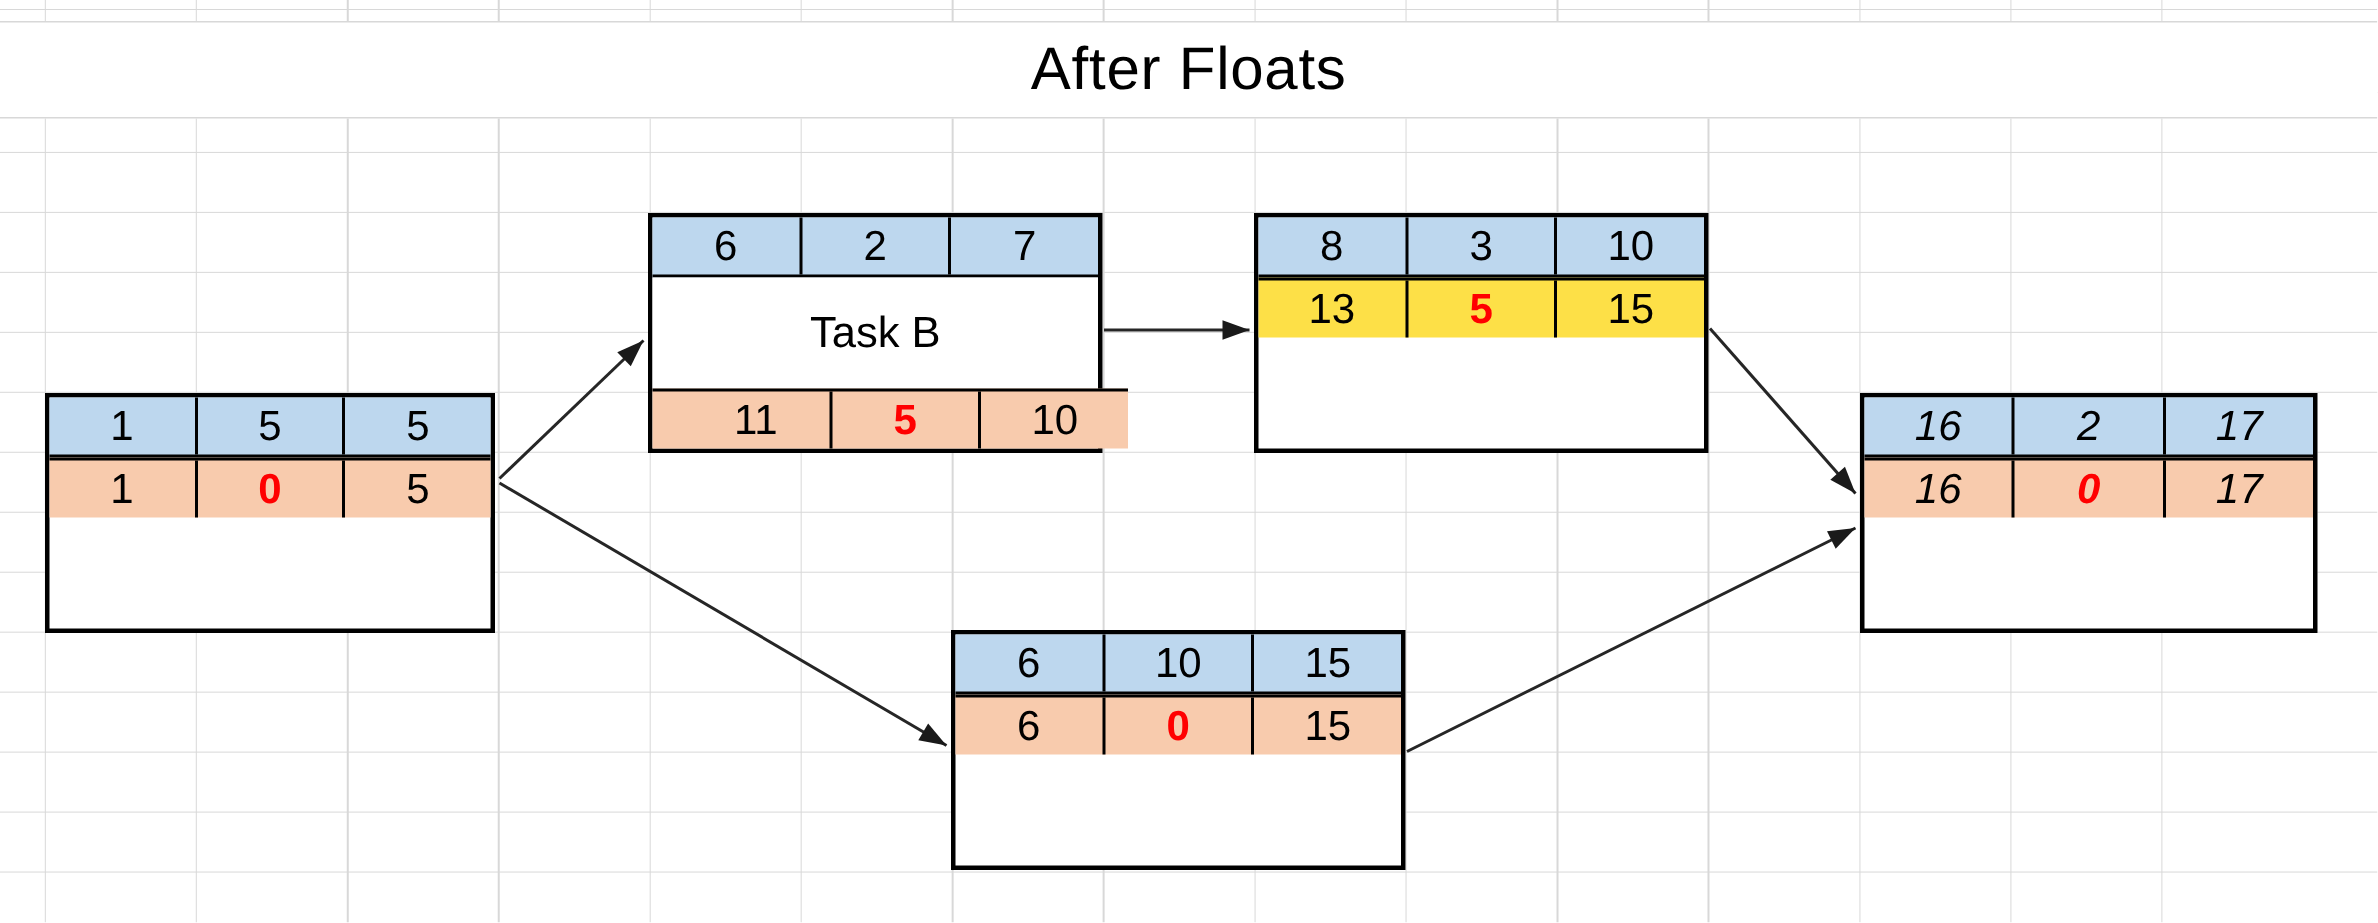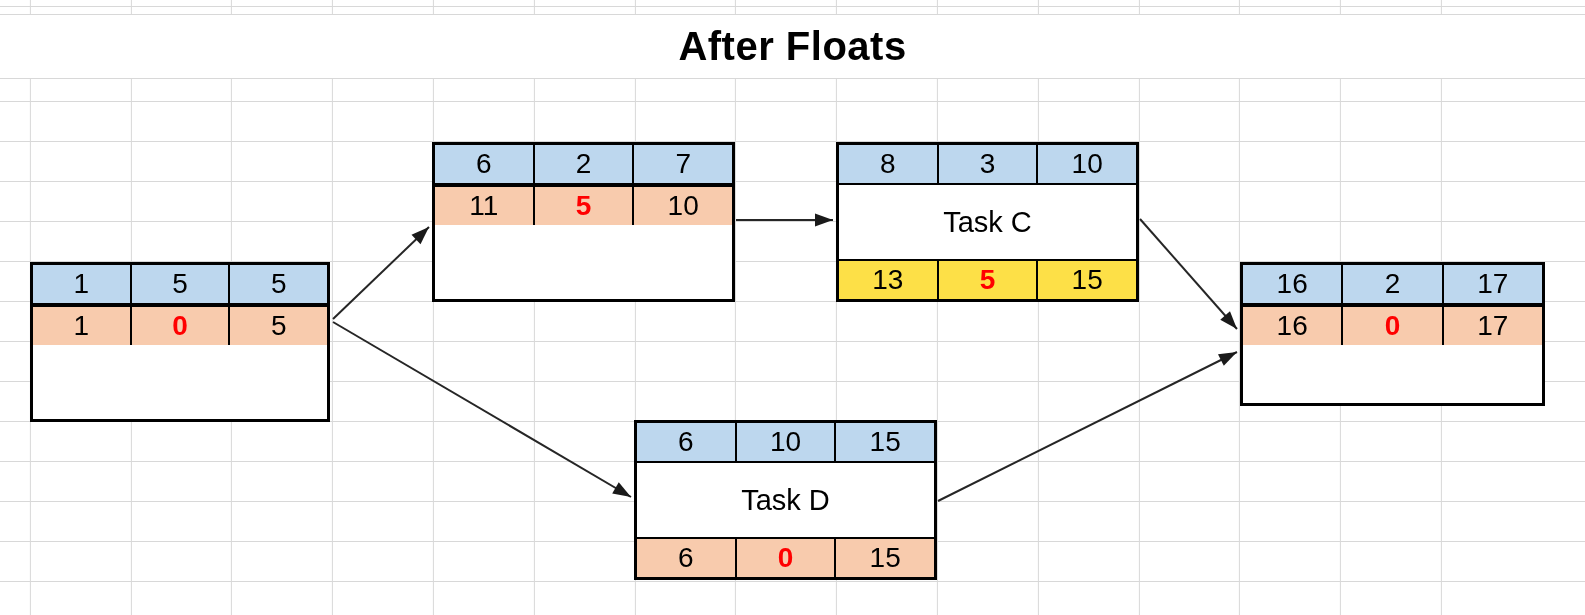--- a/index.html
+++ b/index.html
@@ -23,21 +23,21 @@
     background: #ffffff;
     border-top: 1px solid #d8d8d8;
     border-bottom: 1px solid #d8d8d8;
     display: flex;
     align-items: center;
     justify-content: center;
     z-index: 1;
   }
   .title-text {
     font-size: 40px;
-    font-weight: 700;
+    font-weight: 400;
     color: #000000;
     letter-spacing: 0.5px;
   }
   #arrows {
     position: absolute;
     left: 0; top: 0;
     z-index: 2;
     pointer-events: none;
   }
   #nodes { position: absolute; left: 0; top: 0; width: 100%; height: 100%; z-index: 3; pointer-events: none; }
@@ -109,57 +109,54 @@
           <span class="cell float-val" style="color: rgb(255, 0, 0);">0</span>
           <span class="cell">5</span>
         </div>
       </div>
       <div class="task-box" style="left: 432px; top: 142px; width: 303px; height: 160px; border-color: rgb(0, 0, 0);">
         <div class="trow early" style="background: rgb(189, 215, 238);">
           <span class="cell">6</span>
           <span class="cell">2</span>
           <span class="cell">7</span>
         </div>
-        <div class="trow late" style="background: rgb(248, 203, 173);">
+        <div class="trow name">
+          <span>Task B</span>
+        </div>
+        <div class="trow late" style="background: rgb(248, 203, 173); padding-left: 20px;">
           <span class="cell">11</span>
           <span class="cell float-val" style="color: rgb(255, 0, 0);">5</span>
           <span class="cell">10</span>
         </div>
       </div>
       <div class="task-box" style="left: 836px; top: 142px; width: 303px; height: 160px; border-color: rgb(0, 0, 0);">
         <div class="trow early" style="background: rgb(189, 215, 238);">
           <span class="cell">8</span>
           <span class="cell">3</span>
           <span class="cell">10</span>
-        </div>
-        <div class="trow name">
-          <span>Task C</span>
         </div>
         <div class="trow late" style="background: #fde047;">
           <span class="cell">13</span>
           <span class="cell float-val" style="color: rgb(255, 0, 0);">5</span>
           <span class="cell">15</span>
         </div>
       </div>
       <div class="task-box" style="left: 634px; top: 420px; width: 303px; height: 160px; border-color: rgb(0, 0, 0);">
         <div class="trow early" style="background: rgb(189, 215, 238);">
           <span class="cell">6</span>
           <span class="cell">10</span>
           <span class="cell">15</span>
         </div>
-        <div class="trow name">
-          <span>Task D</span>
-        </div>
         <div class="trow late" style="background: rgb(248, 203, 173);">
           <span class="cell">6</span>
           <span class="cell float-val" style="color: rgb(255, 0, 0);">0</span>
           <span class="cell">15</span>
         </div>
       </div>
-      <div class="task-box" style="left: 1240px; top: 262px; width: 305px; height: 144px; border-color: rgb(0, 0, 0);">
+      <div class="task-box" style="left: 1240px; top: 262px; width: 305px; height: 160px; border-color: rgb(0, 0, 0); font-style: italic;">
         <div class="trow early" style="background: rgb(189, 215, 238);">
           <span class="cell">16</span>
           <span class="cell">2</span>
           <span class="cell">17</span>
         </div>
         <div class="trow late" style="background: rgb(248, 203, 173);">
           <span class="cell">16</span>
           <span class="cell float-val" style="color: rgb(255, 0, 0);">0</span>
           <span class="cell">17</span>
         </div>

